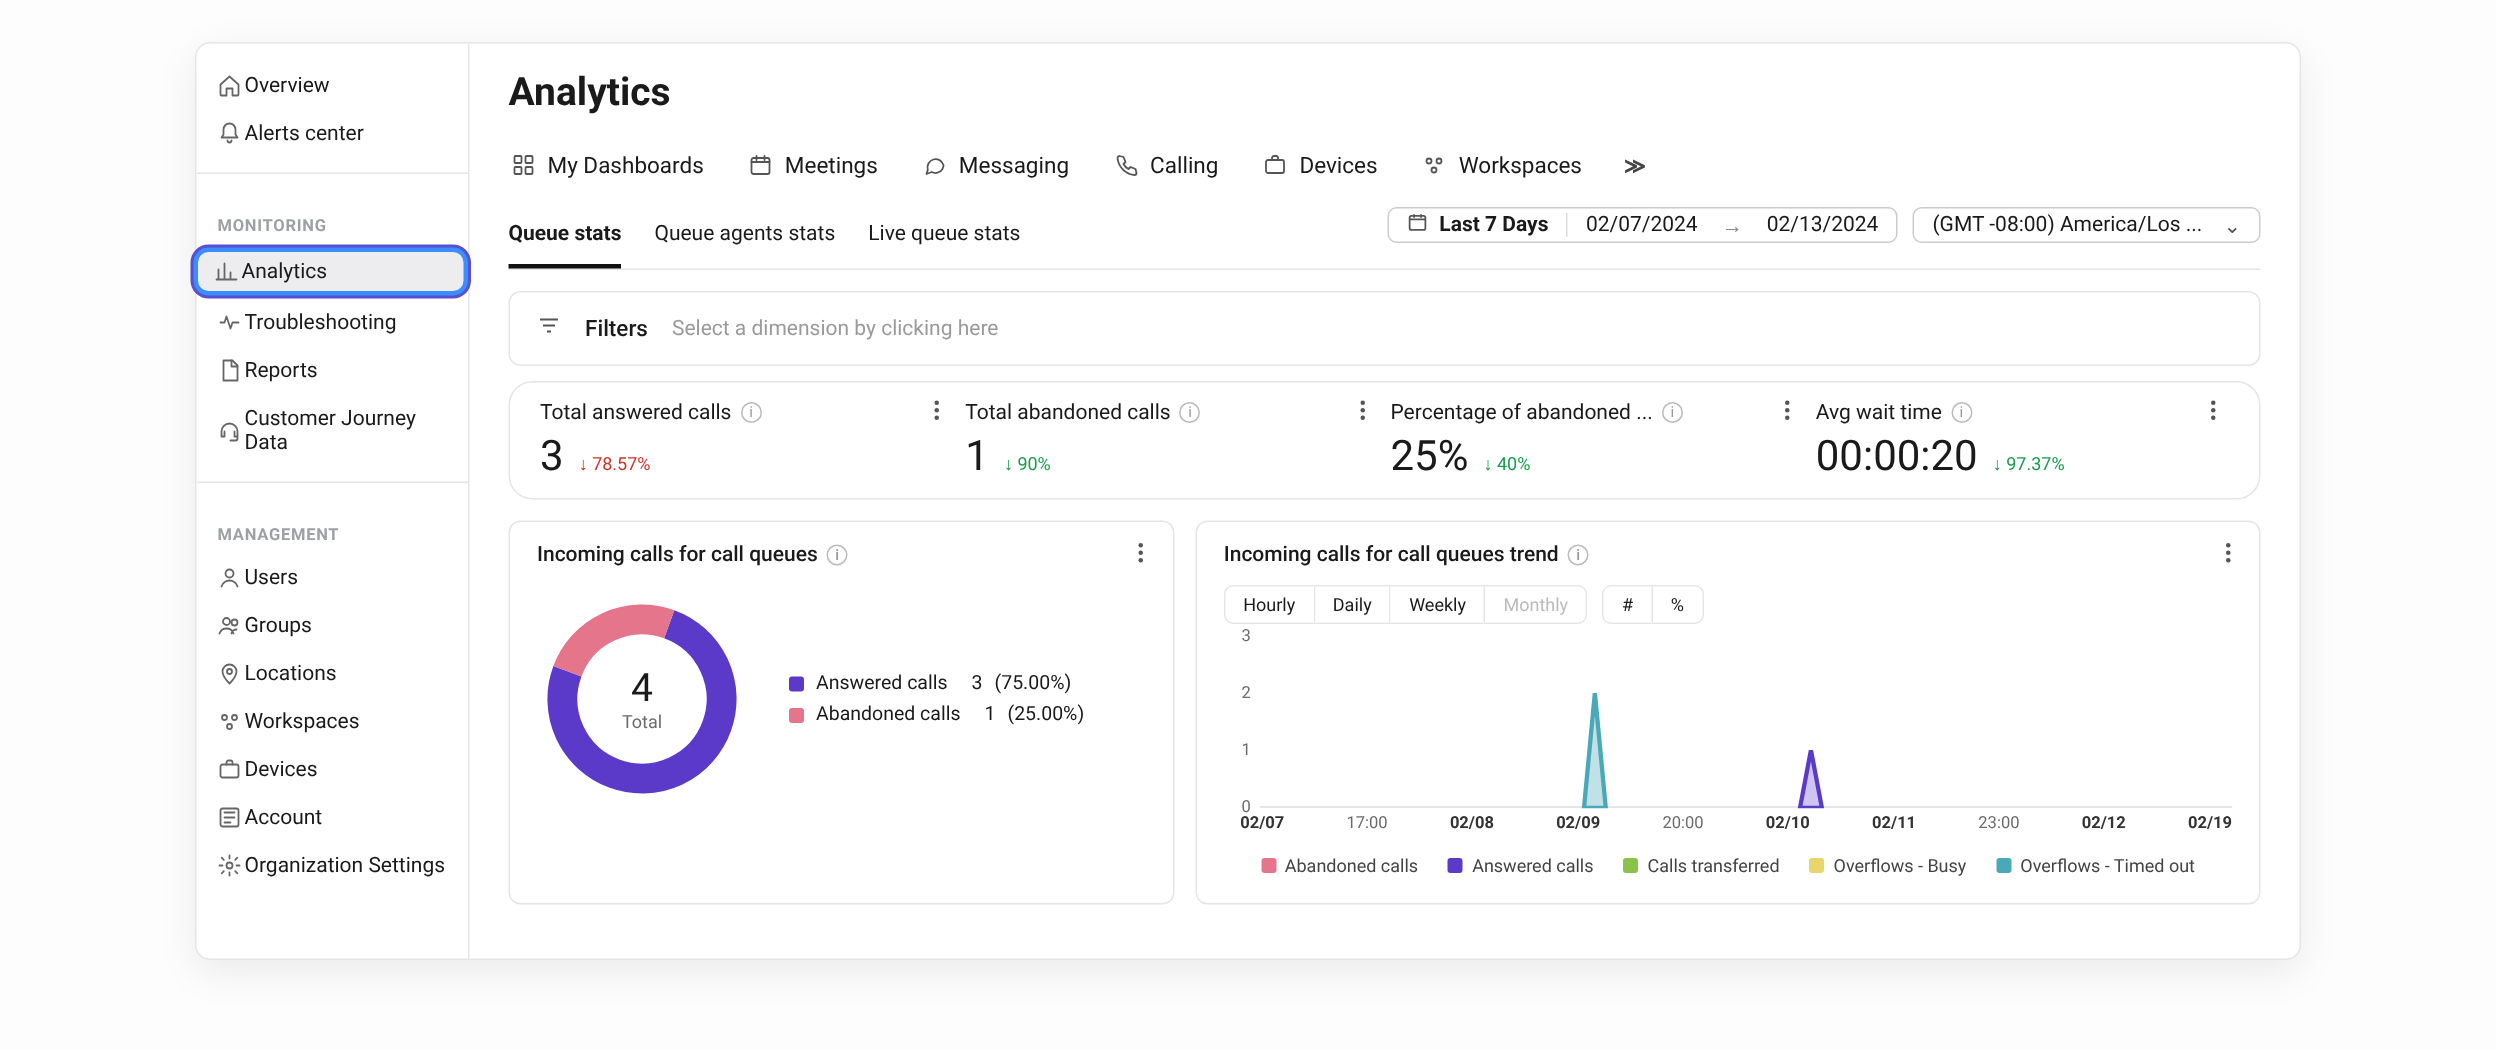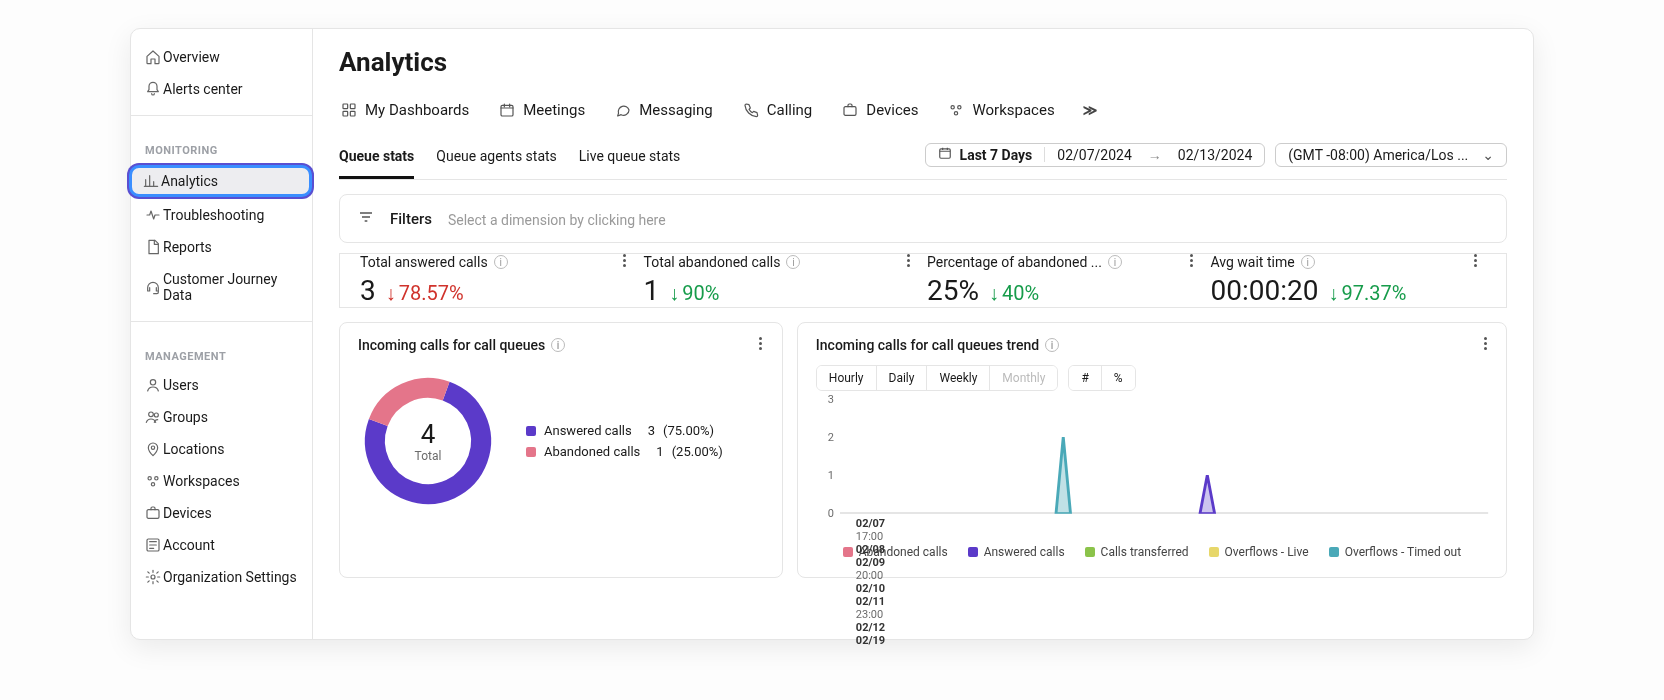--- a/index.html
+++ b/index.html
@@ -85,21 +85,21 @@
   .dash-tab.active {
     border: 3px solid var(--highlight);
     border-radius: 22px;
     box-shadow: 0 0 0 2px var(--highlight-shadow);
     padding: 6px 18px;
     background: #f4f5f6;
   }
   .more-arrow { font-weight:700; color:#444; cursor:pointer; }
   
   .subrow {
-    display: flex; align-items: center; justify-content: space-between;
+    display: flex; align-items: flex-start; justify-content: space-between;
     border-bottom: 1px solid var(--border);
     margin-top: 2px;
   }
   .sub-tabs { display: flex; gap: 22px; }
   .sub-tab {
     padding: 10px 0 12px; font-size: 14px; cursor:pointer; color: var(--text);
   }
   .sub-tab.active { font-weight: 700; border-bottom: 3px solid #111; }
   .date-area { display:flex; gap: 10px; align-items:center; padding-bottom: 8px; }
   .seg, .tz {
@@ -108,40 +108,40 @@
     height: 24px; font-size: 14px;
     background: #fff;
   }
   .seg .part { padding: 0 12px; display:flex; align-items:center; gap:8px; height:100%; }
   .seg .divider { width:1px; background:#ddd; height:70%; }
   .tz { padding: 0 12px; gap: 14px; }
   .chev-down::after { content:"⌄"; font-size:14px; color:#555; }
   
   .filters-bar {
     border: 1px solid var(--border); border-radius: 8px;
-    display:flex; align-items:flex-end; gap: 16px;
+    display:flex; align-items:center; gap: 16px;
     padding: 14px 18px; margin: 14px 0 10px;
   }
   .filters-bar .placeholder { color: var(--lightmuted); }
   .filters-label { font-size:15px; font-weight:500; }
   
   .kpi-card {
-    border: 1px solid var(--border); border-radius: 0;
-    display:flex; padding: 0 20px; gap: 8px;
+    border: 1px solid var(--border); border-radius: 16px;
+    display:flex; padding: 12px 20px; gap: 8px;
   }
   .kpi {
     flex: 1; position: relative; padding-right: 12px;
   }
   .kpi-title { font-size: 14px; color: var(--text); display:flex; align-items:center; gap:6px; }
   .info-dot {
     width:14px;height:14px;border:1px solid #bbb;border-radius:50%;display:inline-flex;align-items:center;justify-content:center;font-size:10px;color:#999;
   }
   .kpi-value-row { display:flex; align-items:baseline; gap:10px; margin-top:4px; }
   .kpi-value { font-size: 28px; font-weight: 400; }
-  .delta { font-size: 20px; display:inline-flex; align-items:center; gap:3px; }
+  .delta { font-size: 12px; display:inline-flex; align-items:center; gap:3px; }
   .delta.down::before { content:"↓"; }
   .delta.green { color: var(--green); }
   .delta.red { color: var(--red); }
   .kebab {
     position:absolute; top:0; right:4px;
     display:flex; flex-direction:column; gap:2px; cursor:pointer; width:14px; align-items:center;
   }
   .kebab span { width:3px;height:3px;border-radius:50%;background:#555; }
   
   .cards-row { display:flex; gap:14px; margin-top:14px; }
@@ -170,21 +170,21 @@
   .gran-group, .gran-group2 { display:flex; border:1px solid var(--border); border-radius:6px; overflow:hidden; }
   .gran-btn {
     font-size:12px; padding:5px 12px; cursor:pointer; background:#fff; border-right:1px solid var(--border);
   }
   .gran-btn:last-child { border-right:none; }
   .gran-btn.disabled { color:#bbb; cursor:default; }
   .line-chart { position:relative; height:140px; margin-top:4px; }
   .y-axis { position:absolute; left:0; top:0; bottom:26px; width:22px;}
   .y-tick { position:absolute; right:4px; font-size:11px; color:var(--muted); transform:translateY(50%);}
   .plot { position:absolute; left:24px; right:0; top:0; bottom:26px; }
-  .x-axis { position:absolute; left:40px; right:0; bottom:0; height:22px; display:flex; justify-content:space-between; font-size:11px; color:var(--muted);flex-direction:column;}
+  .x-axis { position:absolute; left:11px; right:0; bottom:0; height:22px; display:flex; justify-content:space-between; font-size:11px; color:var(--muted);}
   .x-tick.bold { font-weight:700; color:#333; }
   .series-legend { display:flex; flex-wrap:wrap; gap:16px 20px; justify-content:center; margin-top:6px; font-size:12px; color:#444;}
   .series-item { display:flex; align-items:center; gap:6px; }
   svg { overflow: visible; }
 </style>
 </head>
 <body>
 
 <div class="app">
 
@@ -582,21 +582,21 @@
             <div class="series-item">
               <span class="swatch" style="background:#5b3ac9"></span>
               <span>Answered calls</span>
             </div>
             <div class="series-item">
               <span class="swatch" style="background:#8bc34a"></span>
               <span>Calls transferred</span>
             </div>
             <div class="series-item">
               <span class="swatch" style="background:#e7d76a"></span>
-              <span>Overflows - Live</span>
+              <span>Overflows - Busy</span>
             </div>
             <div class="series-item">
               <span class="swatch" style="background:#4aa9b8"></span>
               <span>Overflows - Timed out</span>
             </div>
           </div>
       </div>
     </div>
   </main>
 </div>

